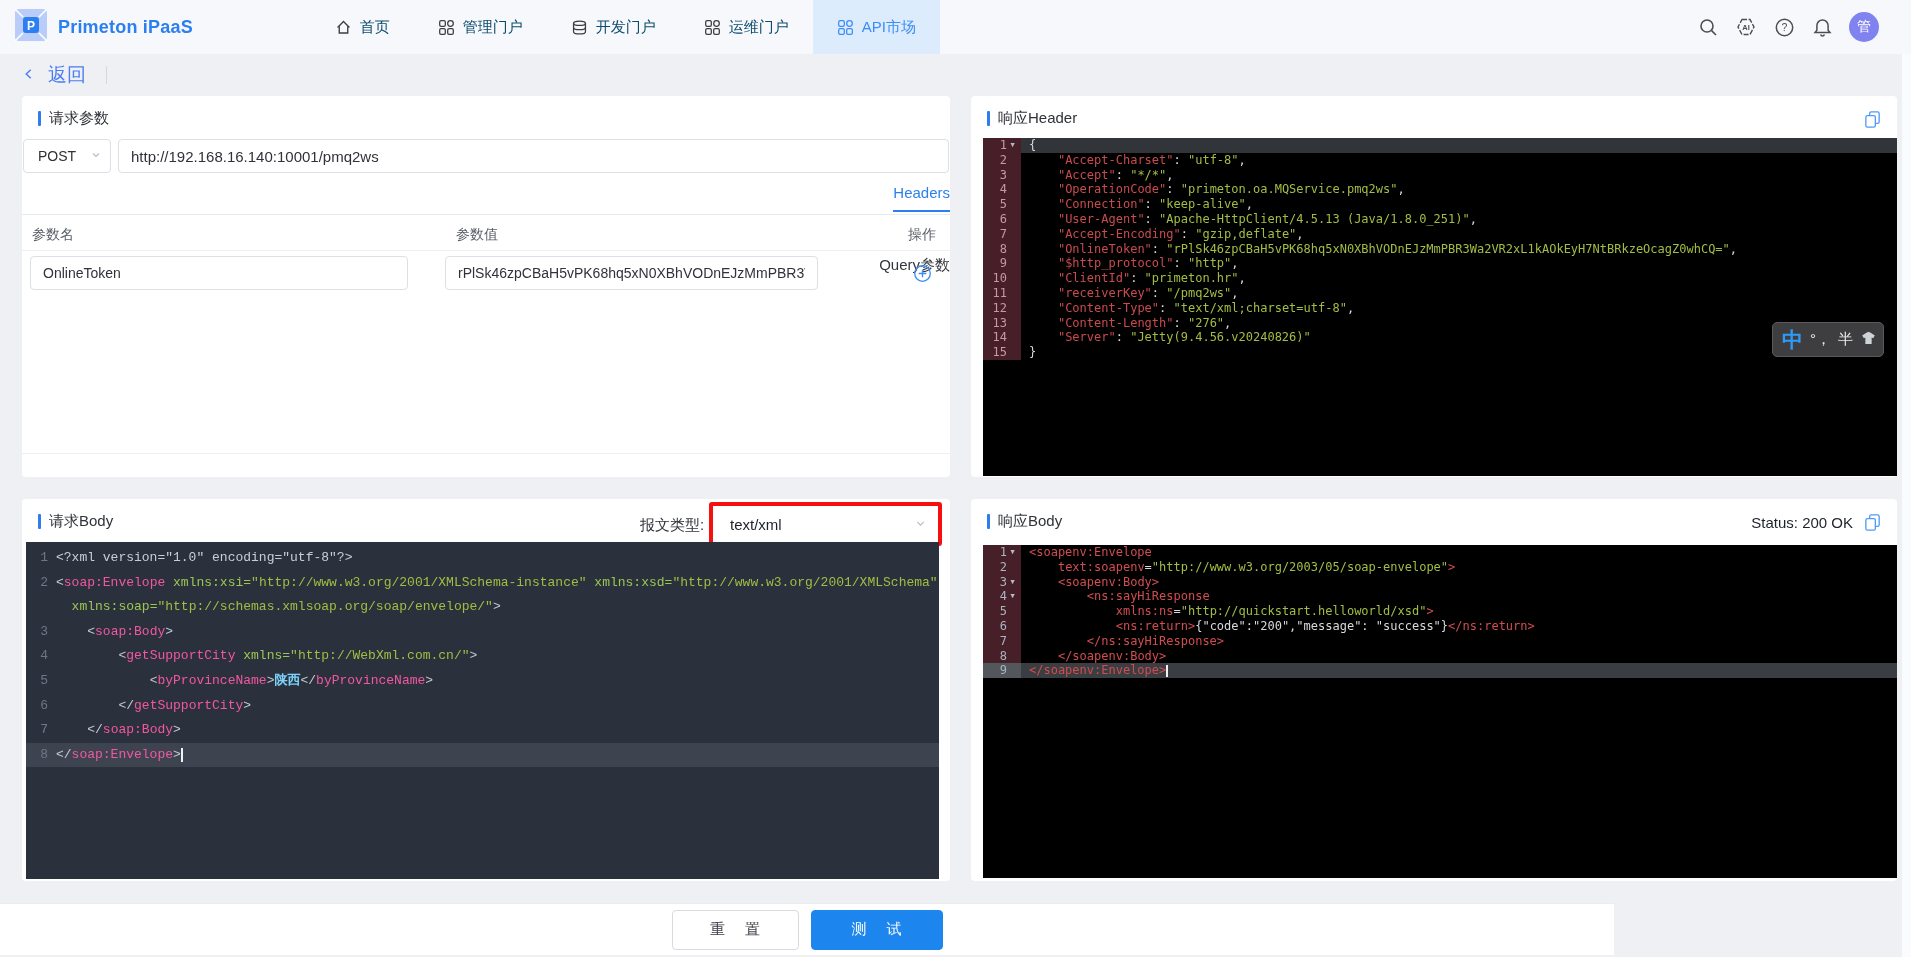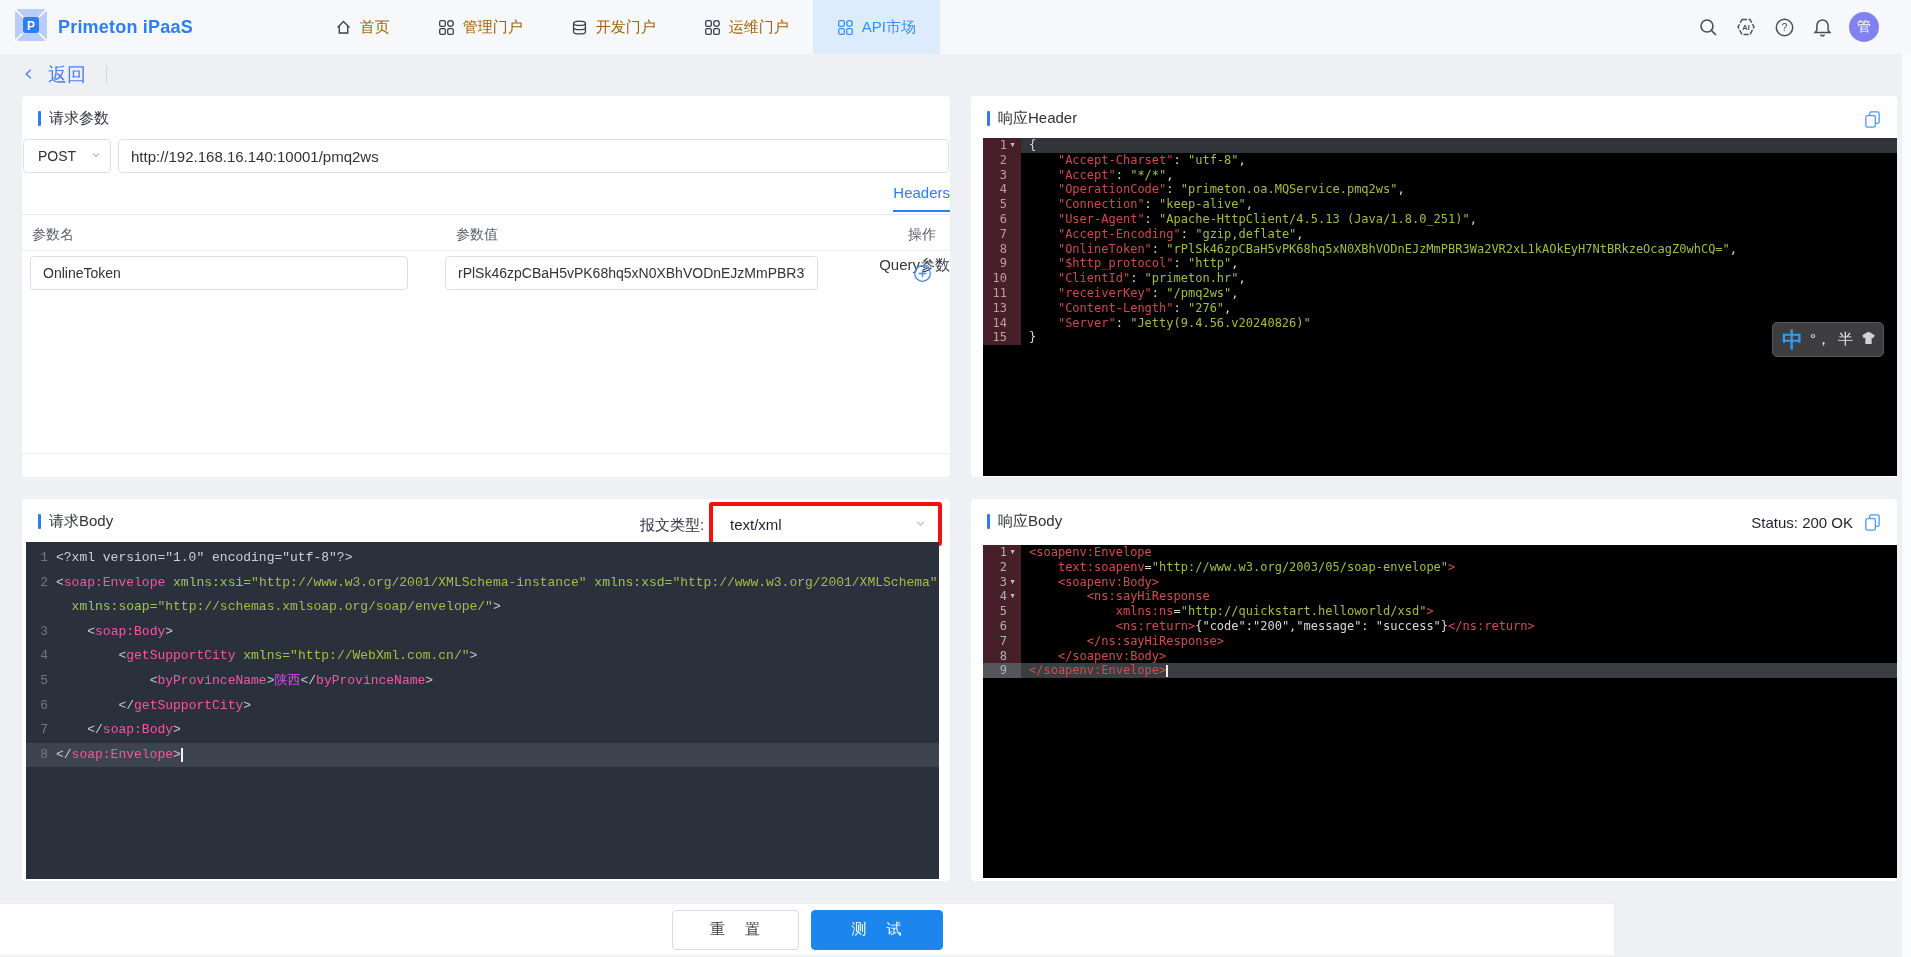--- a/index.html
+++ b/index.html
@@ -5,21 +5,21 @@
   * { margin:0; padding:0; box-sizing:border-box; }
   html,body { width:1911px; height:957px; overflow:hidden; }
   body { font-family:"Liberation Sans", sans-serif; background:#eef0f4; position:relative; color:#303133; }
   .app { position:absolute; inset:0; }
 
   
   .navbar { position:absolute; left:0; top:0; width:1911px; height:54px; background:#f7f8fb; display:flex; align-items:center; }
   .brand { display:flex; align-items:center; gap:10px; margin-left:14px; }
   .brand-name { font-size:18px; font-weight:bold; color:#2b7ff0; letter-spacing:.2px; }
   .nav-items { display:flex; align-items:stretch; height:54px; margin-left:118px; }
-  .nav-item { display:flex; align-items:center; gap:8px; padding:0 24px; font-size:15px; color:#a16207; cursor:pointer; }
+  .nav-item { display:flex; align-items:center; gap:8px; padding:0 24px; font-size:15px; color:#0c4a6e; cursor:pointer; }
   .nav-item svg { display:block; }
   .nav-item.active { background:#dcecfc; color:#3d8df5; }
   .nav-right { margin-left:auto; display:flex; align-items:center; gap:16px; margin-right:32px; }
   .nav-icon { width:22px; height:22px; display:flex; align-items:center; justify-content:center; cursor:pointer; }
   .avatar { width:30px; height:30px; border-radius:50%; background:#8083ef; color:#fff; font-size:14px; display:flex; align-items:center; justify-content:center; cursor:pointer; }
 
   
   .back-row { position:absolute; left:22px; top:60px; height:30px; display:flex; align-items:center; gap:6px; }
   .back-link { display:flex; align-items:center; gap:12px; color:#4a7df5; font-size:19px; cursor:pointer; }
   .back-divider { width:1px; height:18px; background:#d4d7de; margin-left:14px; }
@@ -71,21 +71,21 @@
   .str { color:#a3bd44; }
   .tag { color:#d14d50; }
   .val { color:#a3bd44; }
   #ed-req-body .ln { flex:0 0 30px; display:flex; justify-content:flex-end; padding-right:8px; color:#6e7787; }
   #ed-req-body .code { flex:1; white-space:pre-wrap; }
   #ed-req-body .cl.hl { background:#3d4450; }
   .decl { color:#c9ced6; }
   .brkt { color:#c3c9d2; }
   .tagp { color:#f257a2; }
   .attr { color:#9cc653; }
-  .txt  { color:#d946ef; }
+  .txt  { color:#7dd3fc;font-weight:bold; }
   .caret { display:inline-block; width:2px; height:1.05em; background:#f2f2f2; vertical-align:text-bottom; }
 
   
   .copy-icon { position:absolute; right:14px; top:14px; width:20px; height:20px; cursor:pointer; }
   .status-label { position:absolute; right:44px; top:15px; font-size:15px; color:#1f2329; }
 
   
   .bodytype-label { position:absolute; left:618px; top:17px; font-size:15px; color:#2f3238; }
   .bodytype-box { position:absolute; left:687px; top:3px; width:233px; height:44px; border:4px solid #f50f0f; border-radius:3px; background:#fff; }
   .bodytype-select { position:absolute; inset:1px; display:flex; align-items:center; justify-content:space-between; padding:0 10px 0 16px; font-size:15px; color:#1f2329; cursor:pointer; }
@@ -266,20 +266,21 @@
         <div class="cl"><span class="ln"><span>2</span><span class="fold"></span></span><span class="code"><span class="pu">    </span><span class="key">"Accept-Charset"</span><span class="pu">: </span><span class="str">"utf-8"</span><span class="pu">,</span></span></div>
         <div class="cl"><span class="ln"><span>3</span><span class="fold"></span></span><span class="code"><span class="pu">    </span><span class="key">"Accept"</span><span class="pu">: </span><span class="str">"*/*"</span><span class="pu">,</span></span></div>
         <div class="cl"><span class="ln"><span>4</span><span class="fold"></span></span><span class="code"><span class="pu">    </span><span class="key">"OperationCode"</span><span class="pu">: </span><span class="str">"primeton.oa.MQService.pmq2ws"</span><span class="pu">,</span></span></div>
         <div class="cl"><span class="ln"><span>5</span><span class="fold"></span></span><span class="code"><span class="pu">    </span><span class="key">"Connection"</span><span class="pu">: </span><span class="str">"keep-alive"</span><span class="pu">,</span></span></div>
         <div class="cl"><span class="ln"><span>6</span><span class="fold"></span></span><span class="code"><span class="pu">    </span><span class="key">"User-Agent"</span><span class="pu">: </span><span class="str">"Apache-HttpClient/4.5.13 (Java/1.8.0_251)"</span><span class="pu">,</span></span></div>
         <div class="cl"><span class="ln"><span>7</span><span class="fold"></span></span><span class="code"><span class="pu">    </span><span class="key">"Accept-Encoding"</span><span class="pu">: </span><span class="str">"gzip,deflate"</span><span class="pu">,</span></span></div>
         <div class="cl"><span class="ln"><span>8</span><span class="fold"></span></span><span class="code"><span class="pu">    </span><span class="key">"OnlineToken"</span><span class="pu">: </span><span class="str">"rPlSk46zpCBaH5vPK68hq5xN0XBhVODnEJzMmPBR3Wa2VR2xL1kAOkEyH7NtBRkzeOcagZ0whCQ="</span><span class="pu">,</span></span></div>
         <div class="cl"><span class="ln"><span>9</span><span class="fold"></span></span><span class="code"><span class="pu">    </span><span class="key">"$http_protocol"</span><span class="pu">: </span><span class="str">"http"</span><span class="pu">,</span></span></div>
         <div class="cl"><span class="ln"><span>10</span><span class="fold"></span></span><span class="code"><span class="pu">    </span><span class="key">"ClientId"</span><span class="pu">: </span><span class="str">"primeton.hr"</span><span class="pu">,</span></span></div>
         <div class="cl"><span class="ln"><span>11</span><span class="fold"></span></span><span class="code"><span class="pu">    </span><span class="key">"receiverKey"</span><span class="pu">: </span><span class="str">"/pmq2ws"</span><span class="pu">,</span></span></div>
+        <div class="cl"><span class="ln"><span>12</span><span class="fold"></span></span><span class="code"><span class="pu">    </span><span class="key">"Content-Type"</span><span class="pu">: </span><span class="str">"text/xml;charset=utf-8"</span><span class="pu">,</span></span></div>
         <div class="cl"><span class="ln"><span>13</span><span class="fold"></span></span><span class="code"><span class="pu">    </span><span class="key">"Content-Length"</span><span class="pu">: </span><span class="str">"276"</span><span class="pu">,</span></span></div>
         <div class="cl"><span class="ln"><span>14</span><span class="fold"></span></span><span class="code"><span class="pu">    </span><span class="key">"Server"</span><span class="pu">: </span><span class="str">"Jetty(9.4.56.v20240826)"</span></span></div>
         <div class="cl"><span class="ln"><span>15</span><span class="fold"></span></span><span class="code"><span class="pu">}</span></span></div>
       </div>
   </section>
 
   <section class="panel" id="p-req-body">
     <div class="panel-title">
       <span class="title-bar"></span>
       <span>请求Body</span>

